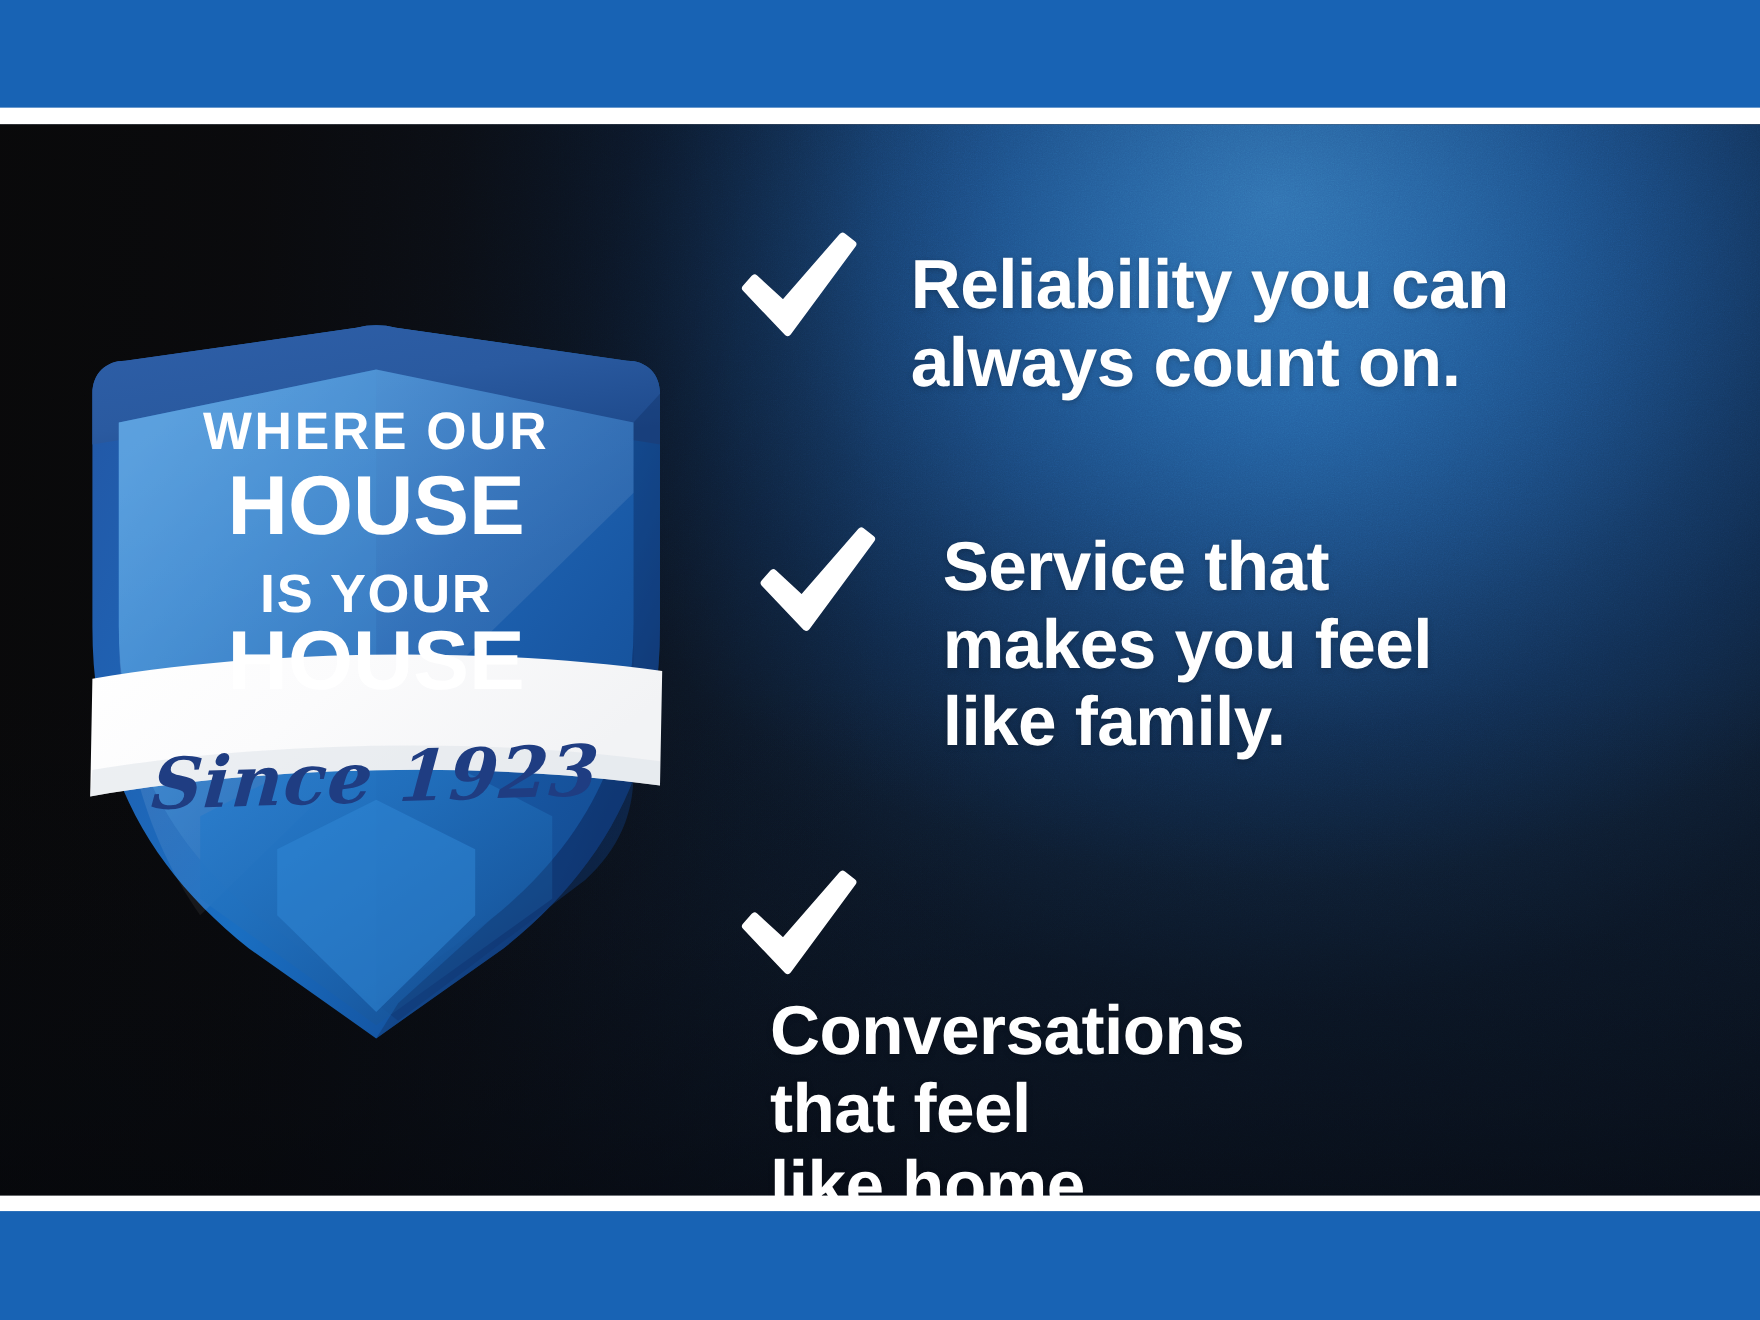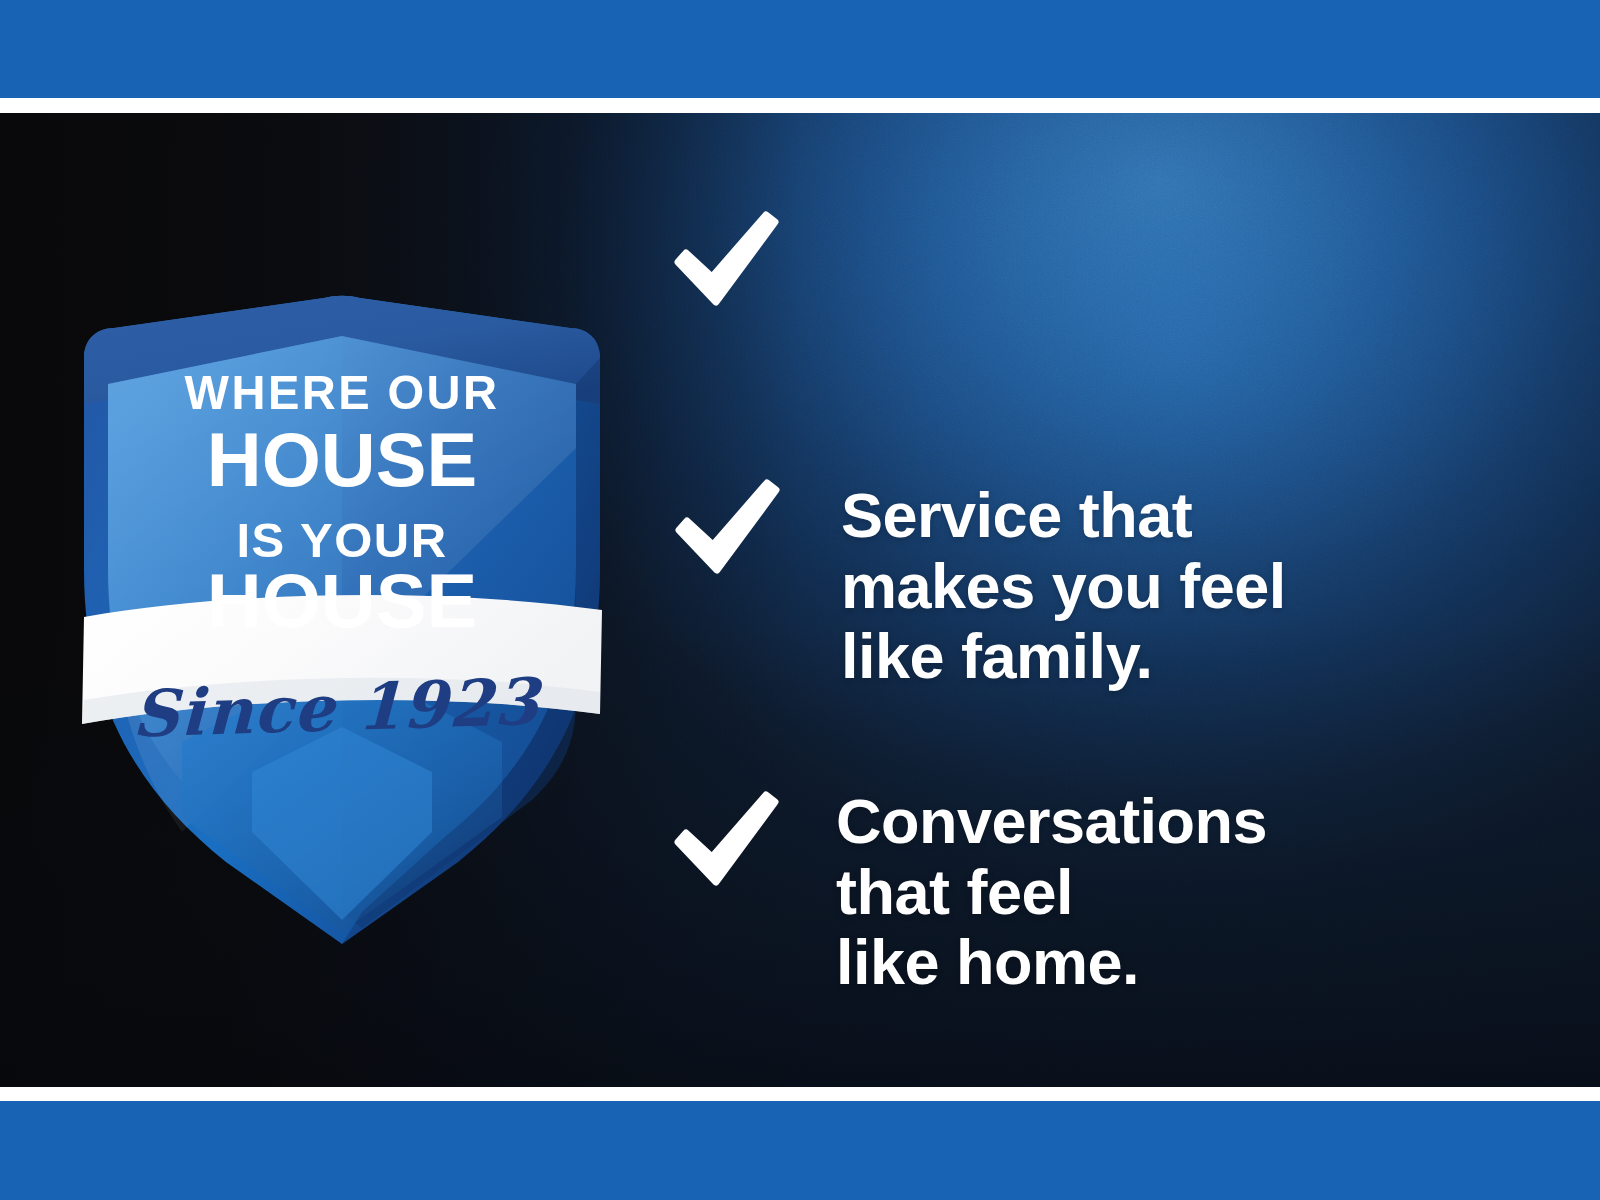--- a/index.html
+++ b/index.html
@@ -140,22 +140,22 @@
     position:absolute;
     left:668px; top:196px;
     width:880px;
   }
   .bullet {
     position:absolute;
     display:flex;
     align-items:flex-start;
   }
   .bullet-1 { top:10px;  left:0; }
-  .bullet-2 { top:278px; left:1px; }
-  .bullet-3 { top:590px; left:0; }
+  .bullet-2 { top:278px; left:17px; }
+  .bullet-3 { top:590px; left:0;flex-direction:column; }
 
   .check-icon {
     flex:0 0 auto;
     width:116px; height:116px;
     margin-right:20px;
   }
   .check-icon svg { display:block; width:116px; height:116px; }
 
   .bullet-text {
     color:#ffffff;
@@ -312,20 +312,22 @@
   </div>
 
   <div class="bullets">
 
     <div class="bullet bullet-1">
       <span class="check-icon">
         <svg viewBox="0 0 116 116" xmlns="http://www.w3.org/2000/svg">
           <path d="M10,56 L18,47 L44,71 L98,9 L107,16 L48,96 Z" fill="#ffffff" stroke="#ffffff" stroke-width="7" stroke-linejoin="round" stroke-linecap="round"></path>
         </svg>
       </span>
+      <div class="bullet-text">Reliability you can
+always count on.</div>
     </div>
 
     <div class="bullet bullet-2">
       <span class="check-icon">
         <svg viewBox="0 0 116 116" xmlns="http://www.w3.org/2000/svg">
           <path d="M10,56 L18,47 L44,71 L98,9 L107,16 L48,96 Z" fill="#ffffff" stroke="#ffffff" stroke-width="7" stroke-linejoin="round" stroke-linecap="round"></path>
         </svg>
       </span>
       <div class="bullet-text">Service that
 makes you feel

